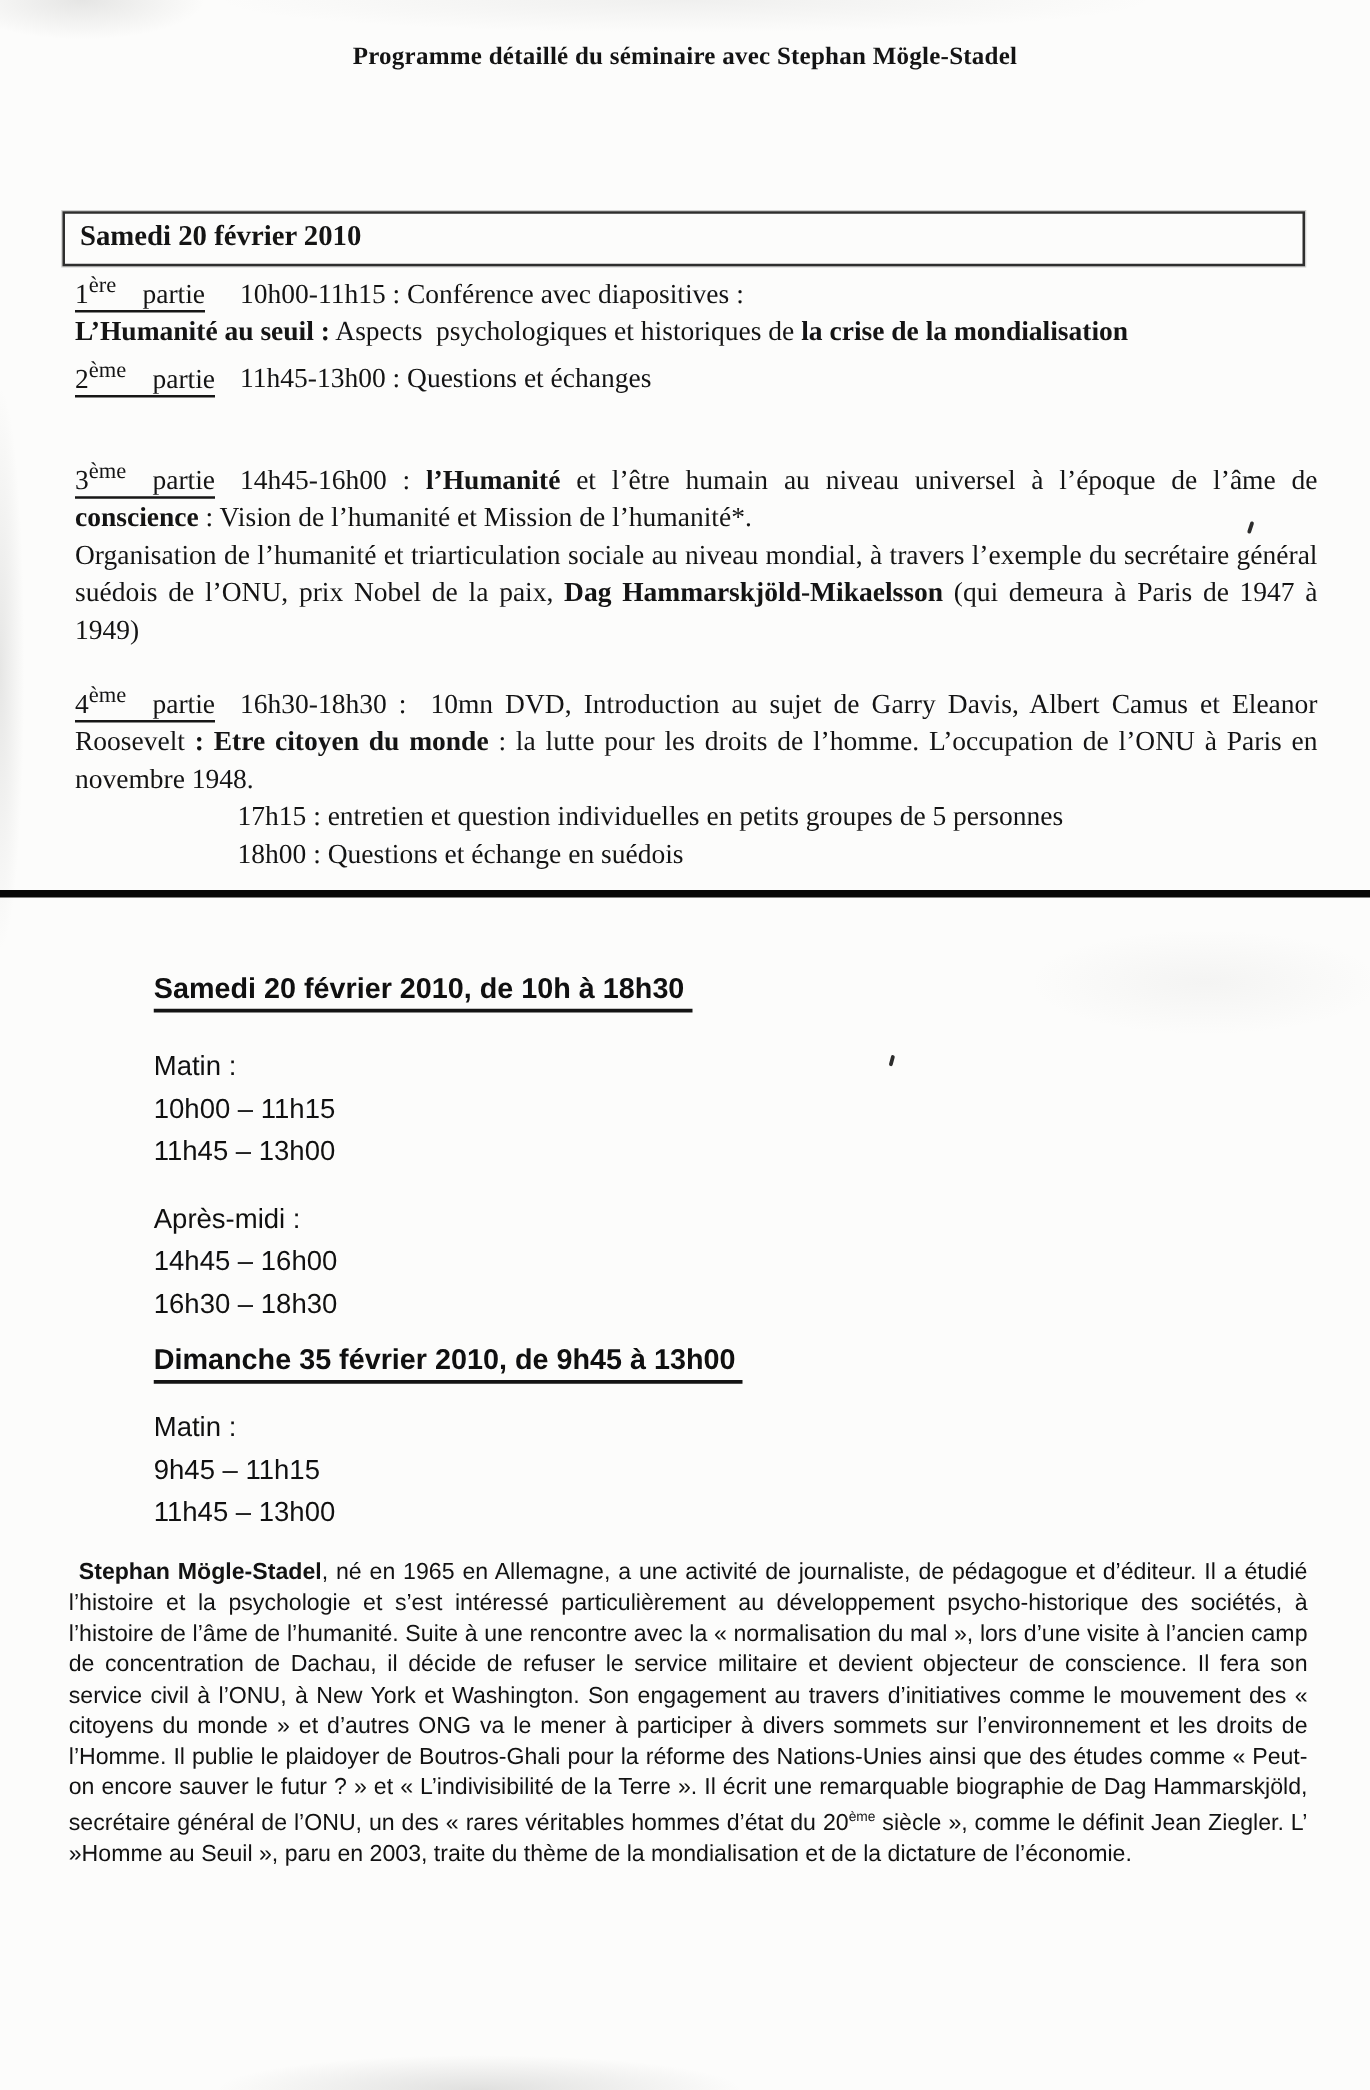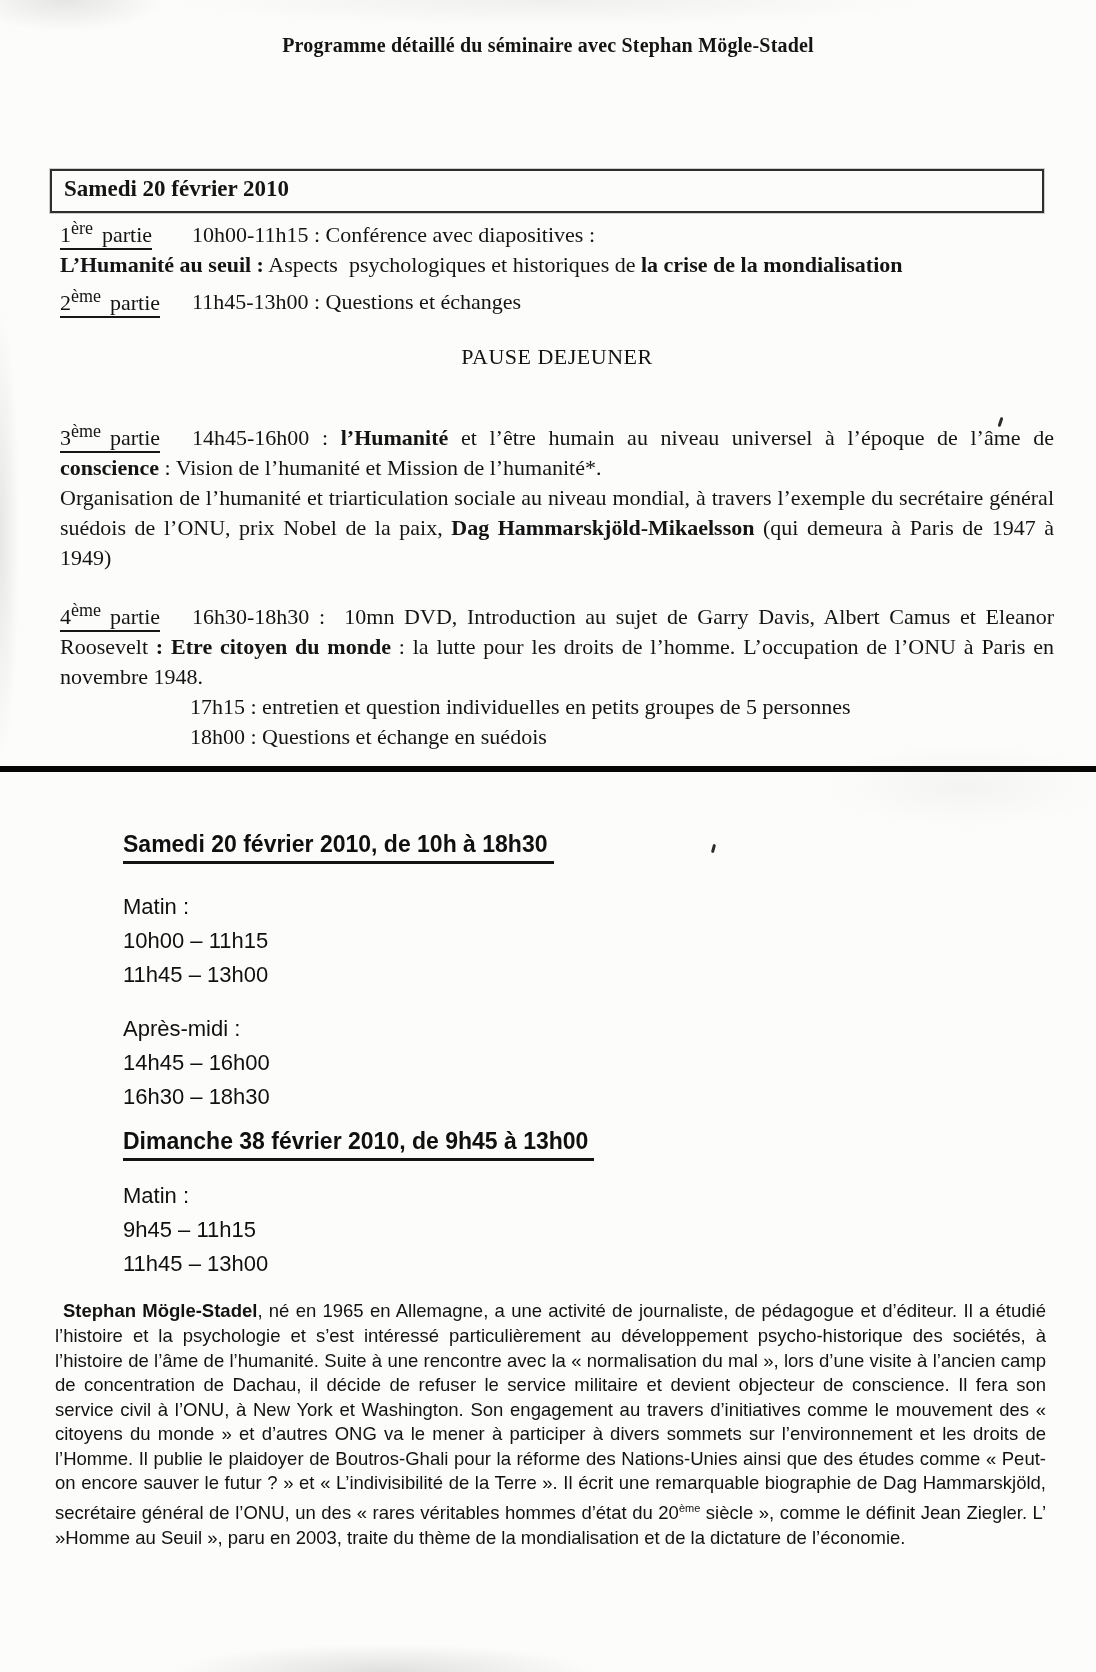--- a/index.html
+++ b/index.html
@@ -34,21 +34,21 @@
   }
   .date-box .date-text { font-size:23px; font-weight:700; }
   .content {
     margin:0 42px 0 60px;
     font-size:22px; line-height:30px;
   }
   .content p { margin:0; }
   .part-head { display:inline-block; width:132px; }
   .part-head .u { border-bottom:2px solid #161616; padding-bottom:1px; }
   .part-head sup { font-size:18px; }
-  .part-head .hw { margin-left:9px; }
+  .part-head .hw { margin-left:21px; }
   .part1 { margin-top:32px; }
   .part2 { margin-top:26px; }
   .pause { margin-top:24px !important; text-align:center; letter-spacing:0.5px; }
   .part3a { margin-top:44px !important; text-align:justify; }
   .part3b { text-align:justify; }
   .part4 { margin-top:22px !important; text-align:justify; }
   .sub-line { margin-left:130px !important; }
   b { font-weight:700; }
   
   .divider { height:6px; background:#070707; margin-top:14px; }
@@ -108,21 +108,20 @@
 
     <p class="part1">
       <span class="part-head"><span class="u"><span>1</span><sup>ère</sup><span class="hw">partie</span></span></span><span>10h00-11h15 : Conférence avec diapositives :</span>
     </p>
     <p><b>L’Humanité au seuil :</b><span> Aspects&nbsp; psychologiques et historiques de </span><b>la crise de la mondialisation</b></p>
 
     <p class="part2">
       <span class="part-head"><span class="u"><span>2</span><sup>ème</sup><span class="hw">partie</span></span></span><span>11h45-13h00 : Questions et échanges</span>
     </p>
 
-    <p class="pause">PAUSE DEJEUNER</p>
 
     <p class="part3a">
       <span class="part-head"><span class="u"><span>3</span><sup>ème</sup><span class="hw">partie</span></span></span><span>14h45-16h00 : </span><b>l’Humanité</b><span> et l’être humain au niveau universel à l’époque de l’âme de </span><b>conscience</b><span> : Vision de l’humanité et Mission de l’humanité*.</span>
     </p>
     <p class="part3b"><span>Organisation de l’humanité et triarticulation sociale au niveau mondial, à travers l’exemple du secrétaire général suédois de l’ONU, prix Nobel de la paix, </span><b>Dag Hammarskjöld-Mikaelsson</b><span> (qui demeura à Paris de 1947 à 1949)</span></p>
 
     <p class="part4">
       <span class="part-head"><span class="u"><span>4</span><sup>ème</sup><span class="hw">partie</span></span></span><span>16h30-18h30 :&nbsp; 10mn DVD, Introduction au sujet de Garry Davis, Albert Camus et Eleanor Roosevelt </span><b>: Etre citoyen du monde</b><span> : la lutte pour les droits de l’homme. L’occupation de l’ONU à Paris en novembre 1948.</span>
     </p>
     <p class="sub-line">17h15 : entretien et question individuelles en petits groupes de 5 personnes</p>
@@ -148,21 +147,21 @@
 
     <div class="sched-row row2">
       <span class="sched-label">Après-midi :</span>
       <span>
         <div>14h45 – 16h00</div>
         <div>16h30 – 18h30</div>
       </span>
     </div>
 
     <div class="sched-h-wrap2">
-      <span class="sched-h">Dimanche 38 février 2010, de 9h45 à 13h00</span>
+      <span class="sched-h">Dimanche 35 février 2010, de 9h45 à 13h00</span>
     </div>
 
     <div class="sched-row row3">
       <span class="sched-label">Matin :</span>
       <span>
         <div>9h45 – 11h15</div>
         <div>11h45 – 13h00</div>
       </span>
     </div>
 

